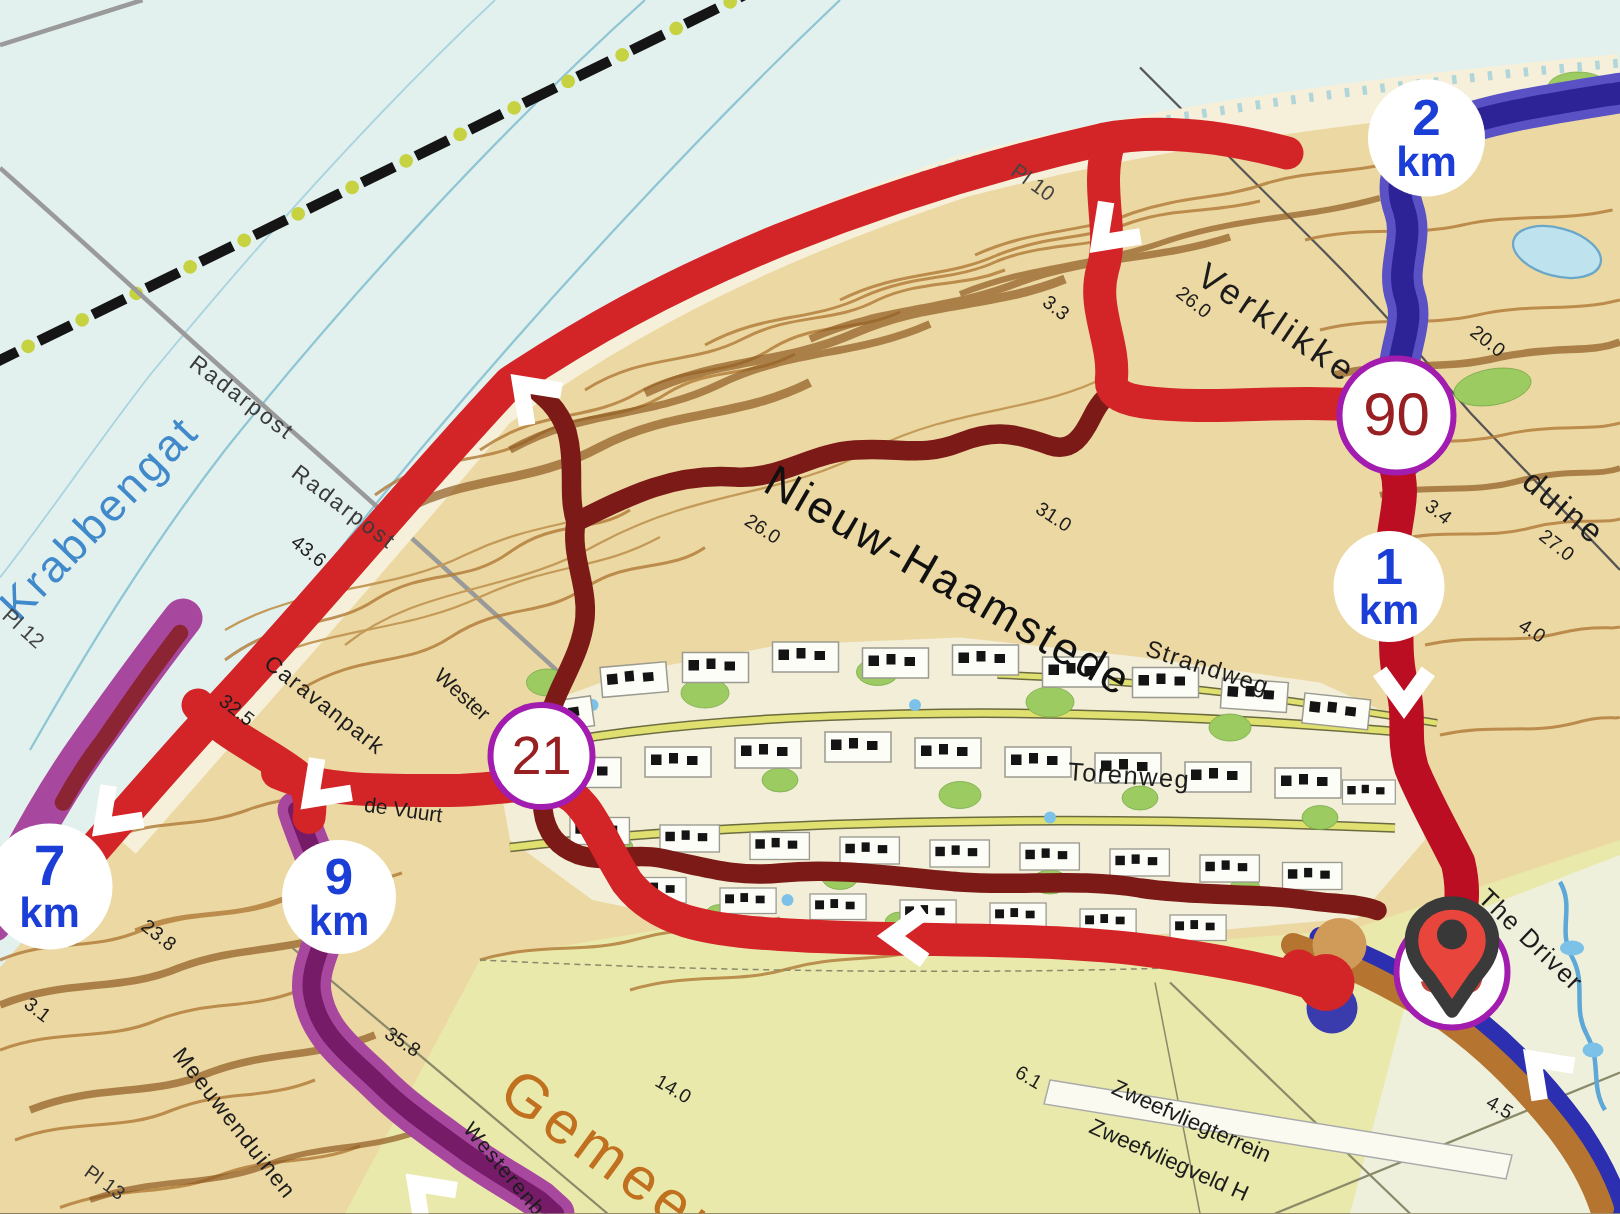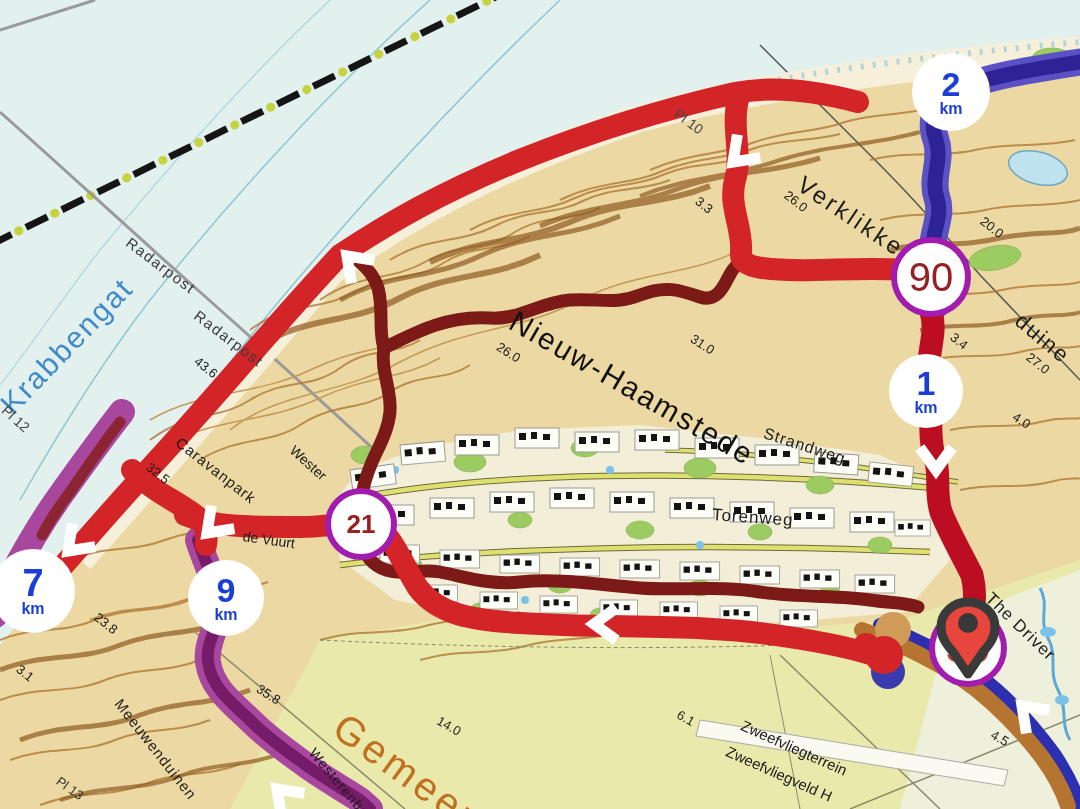--- a/index.html
+++ b/index.html
@@ -5,22 +5,22 @@
   html,body{margin:0;padding:0;background:#222;}
   .map{position:relative;width:1080px;height:809px;overflow:hidden;background:#ecd8a2;
        font-family:"Liberation Sans",sans-serif;}
   svg.base{position:absolute;left:0;top:0;}
   .lbl{position:absolute;white-space:nowrap;transform-origin:0 50%;color:#1c1c1c;
        font-family:"Liberation Sans",sans-serif;}
   .km-badge{position:absolute;background:#fff;border-radius:50%;
        display:flex;flex-direction:column;align-items:center;justify-content:center;
        color:#1b3ed6;font-weight:bold;line-height:1;}
   .km-badge .n{font-size:34px;line-height:0.95;}
-  .km-badge .u{font-size:16px;line-height:0.95;}
-  .wp{position:absolute;background:#fff;border:6px solid #a21caf;border-radius:50%;
+  .km-badge .u{font-size:28px;line-height:0.95;}
+  .wp{position:absolute;background:#fff;border:4px solid #a21caf;border-radius:50%;
        display:flex;align-items:center;justify-content:center;color:#992022;
        font-size:40px;font-weight:400;box-sizing:border-box;}
   .pin{position:absolute;}
 </style>
 </head>
 <body>
 
 <div class="map">
 
 <svg class="base" width="1080" height="809" viewBox="0 0 1080 809">
@@ -298,21 +298,21 @@
     <span class="u">km</span>
   </div>
   <div class="km-badge" style="left:188px;top:560px;width:76px;height:76px;">
     <span class="n">9</span>
     <span class="u">km</span>
   </div>
 
   <div class="wp" style="left:891px;top:237px;width:80px;height:80px;">
     <span>90</span>
   </div>
-  <div class="wp" style="left:325px;top:488px;width:72px;height:72px;font-size:26px;font-weight:bold;">
+  <div class="wp" style="left:325px;top:468px;width:72px;height:72px;font-size:36px;">
     <span>21</span>
   </div>
   <div class="wp" style="left:929px;top:609px;width:78px;height:78px;color:#c2453a;">
     <span>30</span>
   </div>
 
   <svg class="pin" style="left:934px;top:596px;" width="68" height="88" viewBox="0 0 68 88">
     <path d="M34,6 C19,6 7,17 7,31 C7,41 12,48 19,56 L34,78 L49,56 C56,48 61,41 61,31 C61,17 49,6 34,6 Z" fill="#e8453c" stroke="#3a3a3a" stroke-width="9" stroke-linejoin="round"></path>
     <circle cx="34" cy="27" r="10" fill="#383838"></circle>
   </svg>

